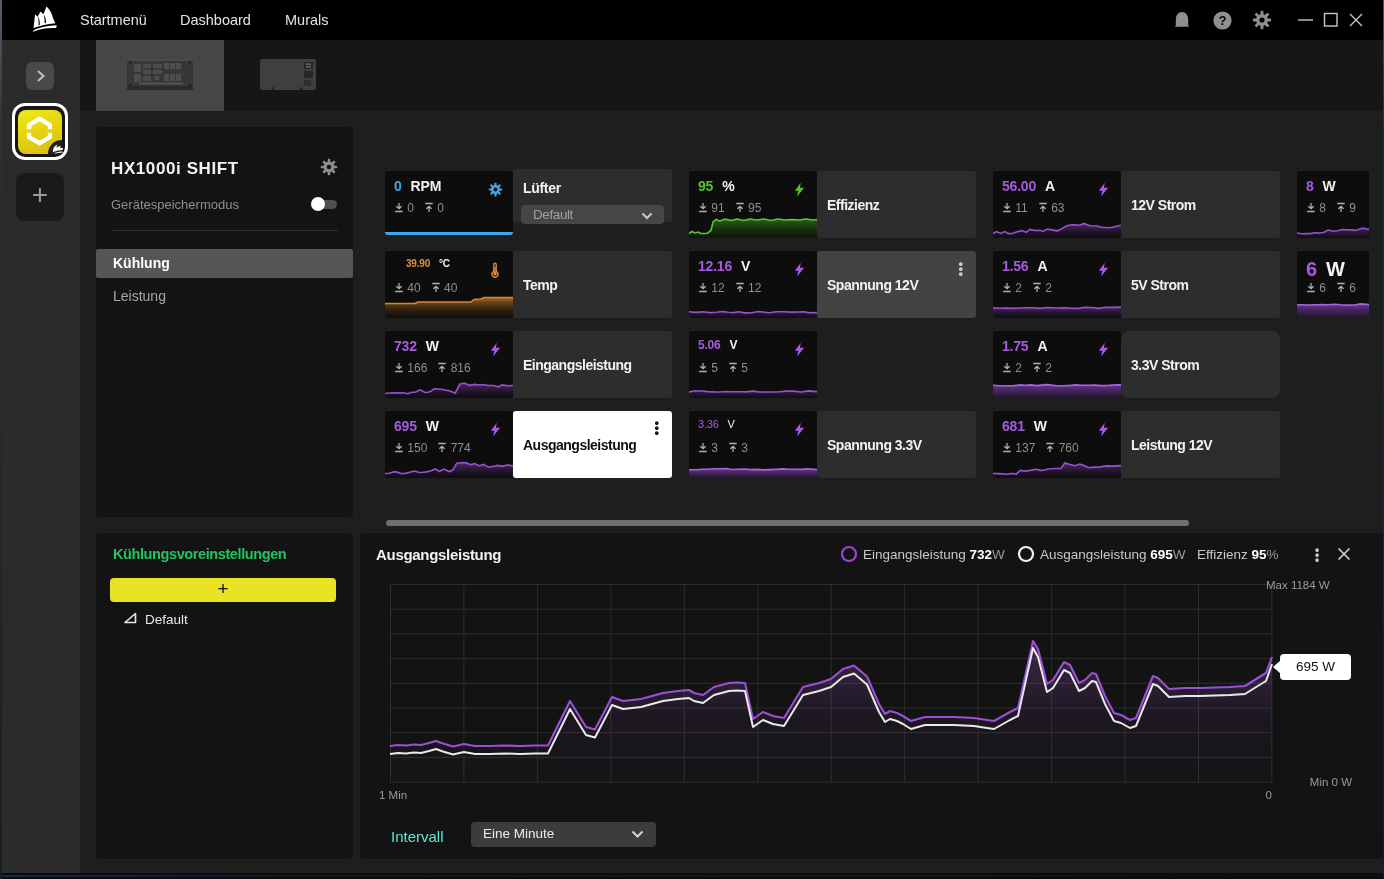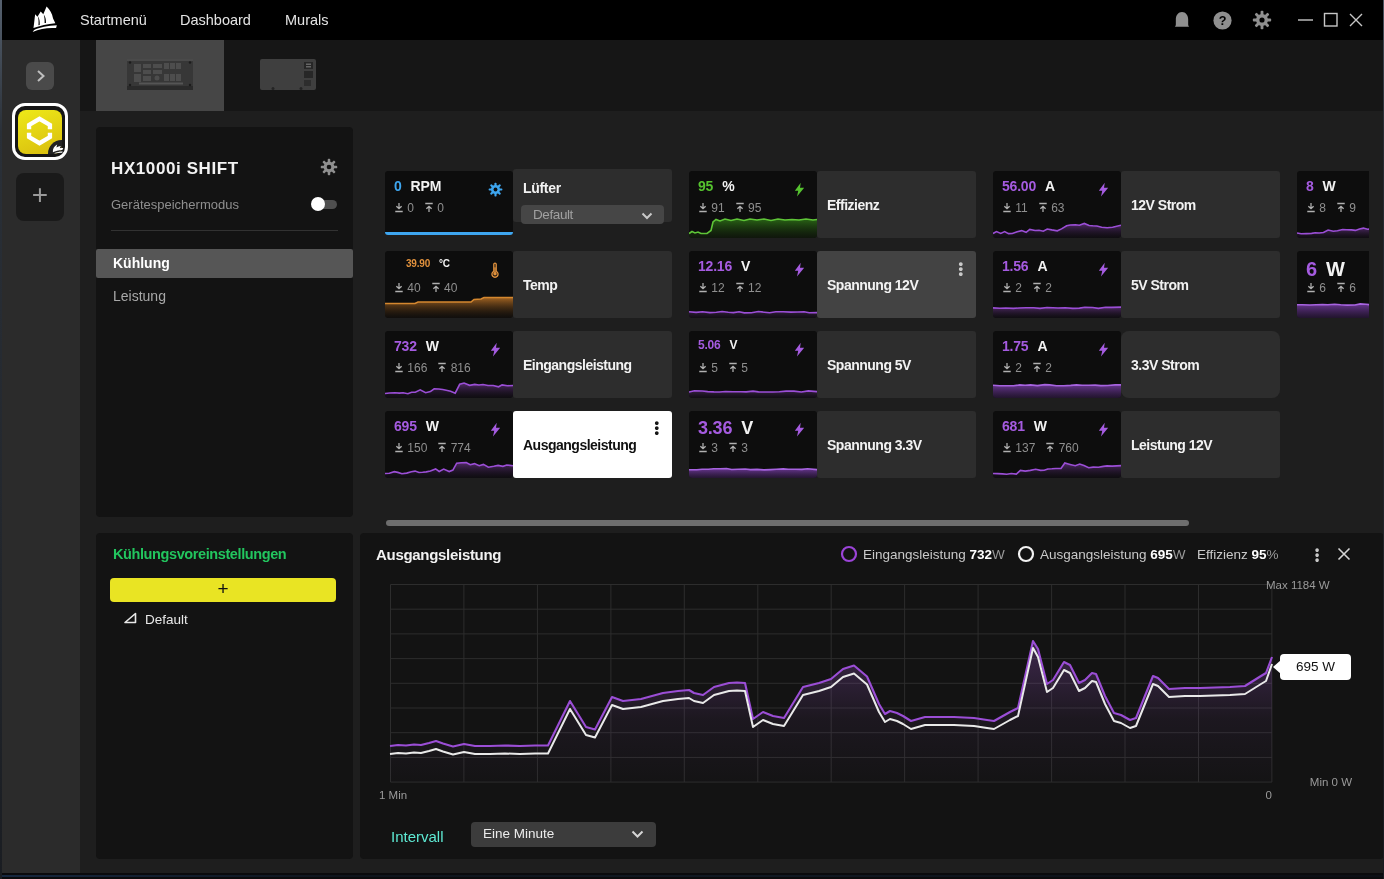--- a/index.html
+++ b/index.html
@@ -342,25 +342,22 @@
 <defs>
           <linearGradient id="sg6" x1="0" y1="0" x2="0" y2="1">
             <stop offset="0" stop-color="#8c46b4" stop-opacity="0.35"></stop>
             <stop offset="1" stop-color="#140820" stop-opacity="0.06"></stop>
           </linearGradient>
         </defs>
 <polygon points="0.0,18.0 5.4,16.7 13.4,17.0 18.8,17.6 24.8,17.9 30.5,18.0 36.5,17.5 44.3,17.7 52.0,17.7 57.2,17.9 64.0,17.1 69.5,17.9 76.3,18.0 83.6,18.0 90.3,17.7 97.1,17.1 105.0,17.1 112.3,18.0 119.3,16.9 128.0,17.6 128.0,26.0 0.0,26.0" fill="url(#sg6)"></polygon>
 <polyline points="0.0,18.0 5.4,16.7 13.4,17.0 18.8,17.6 24.8,17.9 30.5,18.0 36.5,17.5 44.3,17.7 52.0,17.7 57.2,17.9 64.0,17.1 69.5,17.9 76.3,18.0 83.6,18.0 90.3,17.7 97.1,17.1 105.0,17.1 112.3,18.0 119.3,16.9 128.0,17.6" fill="none" stroke="#9b4ed6" stroke-width="1.6"></polyline>
       </svg>
     </div>
-<div style="position:absolute;left:432px;top:166px;width:159px;height:67px;background:#2d2d2d;border-radius:3px">
-<div style="position:absolute;left:10px;top:0;height:67px;display:flex;align-items:center;font-size:14px;letter-spacing:-0.5px;font-weight:bold;color:#f2f2f2">Spannung 5V</div>
-    </div>
 <div style="position:absolute;left:304px;top:246px;width:128px;height:67px;background:#0d0d0d;border-radius:3px;overflow:hidden">
-<div style="position:absolute;left:9px;top:7px;font-size:18px;font-weight:bold;letter-spacing:-0.2px;color:#a55be0">3.36<span style="color:#f2f2f2;margin-left:9px">V</span></div>
+<div style="position:absolute;left:9px;top:7px;font-size:11px;font-weight:normal;letter-spacing:-0.2px;color:#a55be0">3.36<span style="color:#f2f2f2;margin-left:9px">V</span></div>
 <div style="position:absolute;right:10px;top:11px"><svg width="15" height="15" viewBox="0 0 24 24">
           <path d="M14 1 L4.5 13.8 H10 L8 23 L19.5 9.2 H12.8 Z" fill="#a55be0"></path>
         </svg></div>
 <div style="position:absolute;left:9px;top:30px;font-size:12px;color:#8f8f8f"><svg width="10" height="11" viewBox="0 0 11 12" style="vertical-align:-1px">
           <g stroke="#b0b0b0" stroke-width="1.4" fill="none">
 <path d="M5.5 1 V6.8 M2.6 4.6 L5.5 7.2 L8.4 4.6"></path>
             <path d="M1.4 10.4 H9.6"></path>
           </g>
         </svg>&nbsp;3&nbsp;&nbsp;&nbsp;<svg width="10" height="11" viewBox="0 0 11 12" style="vertical-align:-1px">
           <g stroke="#b0b0b0" stroke-width="1.4" fill="none">

